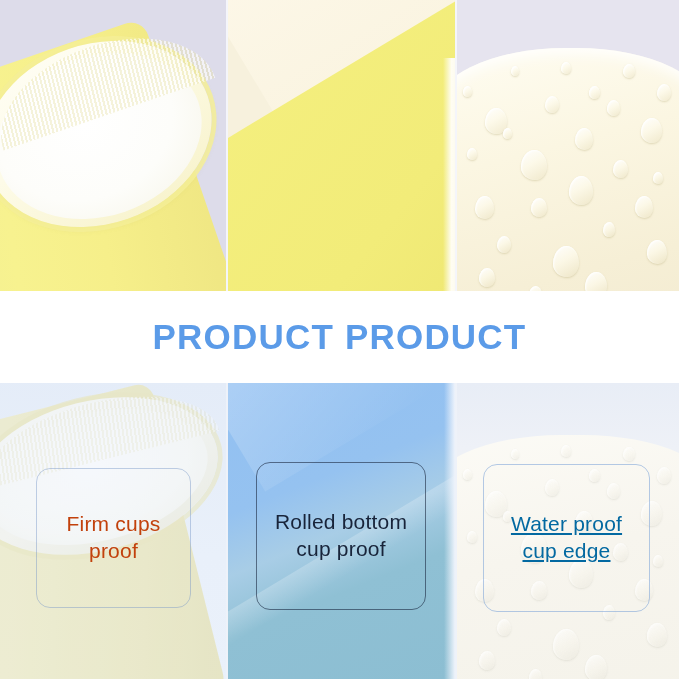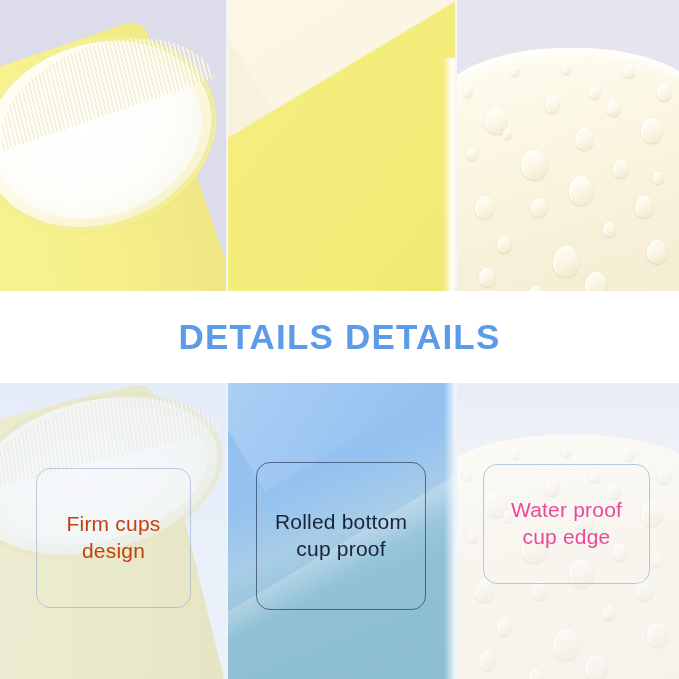--- a/index.html
+++ b/index.html
@@ -168,23 +168,23 @@
     left:36px; top:468px; width:155px; height:140px;
     border:1px solid rgba(120,150,200,.45);
     font-size:21px; color:#c2410c; letter-spacing:.2px;
   }
   .cap2{
     left:256px; top:462px; width:170px; height:148px;
     border:1px solid rgba(30,45,70,.62);
     font-size:21px; color:#18243a; letter-spacing:.2px;
   }
   .cap3{
-    left:483px; top:464px; width:167px; height:120px;
+    left:483px; top:464px; width:167px; height:148px;
     border:1px solid rgba(120,160,215,.55);
-    font-size:21px; color:#ec4899; letter-spacing:.2px;
+    font-size:21px; color:#0369a1; letter-spacing:.2px;text-decoration:underline;
   }
 
   
   .divider { position:absolute; top:0; width:2px; height:291px; background:#f4f5fa; }
   .divider.d1 { left:226px; }
   .divider.d2 { left:455px; }
   .divider.bottom { top:383px; height:296px; background:#eef2f9; }
 </style>
 </head>
 <body>
@@ -236,21 +236,21 @@
         <div class="drop" style="left: 46px; top: 128px; width: 9px; height: 11px;"></div>
         <div class="drop" style="left: 104px; top: 62px; width: 10px; height: 12px;"></div>
         <div class="drop" style="left: 200px; top: 84px; width: 14px; height: 17px;"></div>
       </div>
   </div>
 
   <div class="divider d1"></div>
   <div class="divider d2"></div>
 
   <div class="titleband">
-    <h1>DETAILS DETAILS</h1>
+    <h1>PRODUCT PRODUCT</h1>
   </div>
 
   <div class="panel bot col1 b1">
     <div class="fade">
       <div class="cupbody"></div>
       <div class="rim"></div>
       <div class="rim-inner"></div>
       <div class="rim-ridge"></div>
     </div>
   </div>
@@ -293,21 +293,21 @@
         <div class="drop" style="left: 200px; top: 84px; width: 14px; height: 17px;"></div>
       </div>
   </div>
 
   <div class="divider d1 bottom"></div>
   <div class="divider d2 bottom"></div>
 
   <div class="caption cap1">
     <span>
       <span>Firm cups</span><br>
-      <span>design</span>
+      <span>proof</span>
     </span>
   </div>
 
   <div class="caption cap2">
     <span>
       <span>Rolled bottom</span><br>
       <span>cup proof</span>
     </span>
   </div>
 

